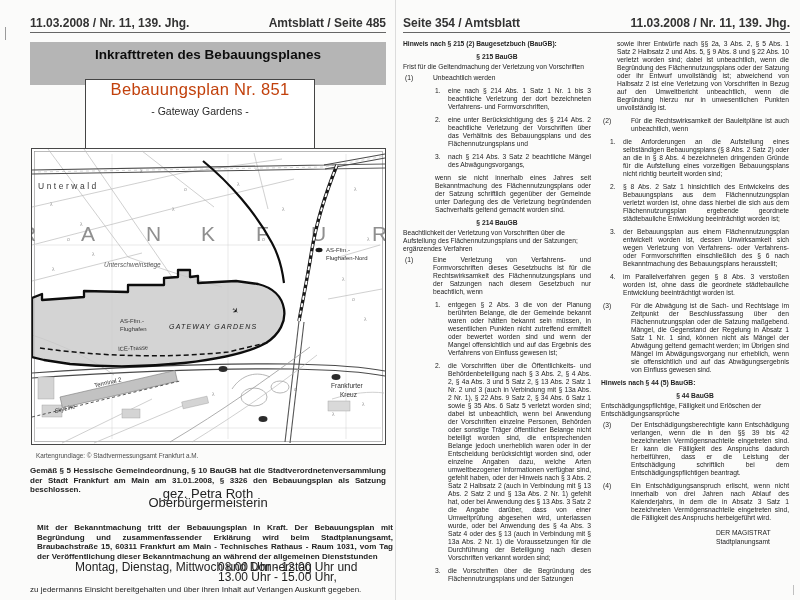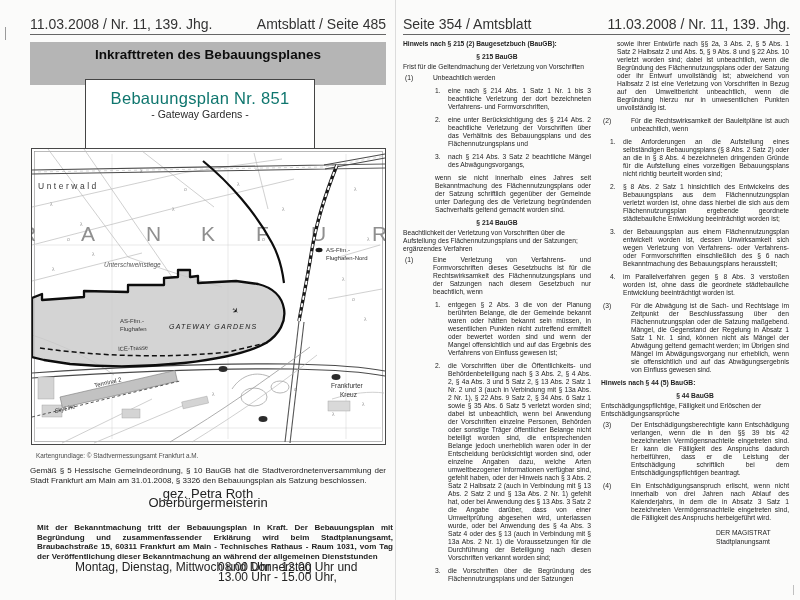--- a/index.html
+++ b/index.html
@@ -1,28 +1,28 @@
 <!DOCTYPE html>
 <html><head>
 <meta charset="utf-8">
 <style>
   html,body{margin:0;padding:0;background:#e8e8e6;}
   #page{position:relative;width:800px;height:600px;background:#fbfbfa;overflow:hidden;
         font-family:"Liberation Sans",sans-serif;color:#232323;}
   .abs{position:absolute;}
-  .hdr{display:flex;justify-content:space-between;font-size:14px;color:#333;
-       border-bottom:1px solid #666;padding-bottom:2px;}
+  .hdr{display:flex;justify-content:space-between;font-size:12px;color:#333;
+       border-bottom:1px solid #666;padding-bottom:2px;font-weight:bold;}
   .divider{position:absolute;left:395px;top:0;width:1px;height:600px;background:#dcdcdc;}
   .cropmark{position:absolute;background:#9a9a9a;}
   
   .banner{background:#b5b5b5;text-align:center;font-weight:bold;font-size:13.5px;
           line-height:25px;color:#0e0e0e;}
   .titlebox{border:1.2px solid #444;border-bottom:none;background:#fff;text-align:center;}
-  .maptitle{font-size:16.5px;margin-top:9px;color:#0f766e;letter-spacing:.3px;}
-  .mapsub{font-size:10.5px;color:#2a2a2a;}
+  .maptitle{font-size:16.5px;color:#c2410c;letter-spacing:.3px;}
+  .mapsub{font-size:10.5px;margin-top:6px;color:#2a2a2a;}
   .mapframe{border:1.4px solid #474747;background:#fff;}
   .caption{font-size:6.4px;color:#4a4a4a;}
   .body8{font-size:8px;line-height:9.6px;text-align:justify;}
   .sigright{font-size:13px;line-height:9.4px;text-align:center;}
   .schrow{position:relative;padding-left:45px;font-size:12px;line-height:9.6px;}
   .schrow .hrs{position:absolute;left:188px;}
   
   .col{font-size:6.7px;line-height:8px;}
   .blk{margin-bottom:5px;}
   .hleft{font-weight:bold;margin-bottom:5px;}
@@ -188,34 +188,35 @@
       <g fill="#2b2b2b">
         <ellipse cx="191" cy="220" rx="4.5" ry="3"></ellipse>
         <ellipse cx="304" cy="228" rx="4.5" ry="3"></ellipse>
         <ellipse cx="231" cy="270" rx="4.5" ry="3"></ellipse>
       </g>
     </svg>
   </div>
 
   <div class="abs caption" style="left:36px;top:452px;">Kartengrundlage: © Stadtvermessungsamt Frankfurt a.M.</div>
 
-  <div class="abs body8" style="left:30px;top:466px;width:356px;">Gemäß § 5 Hessische Gemeindeordnung, § 10 BauGB hat die Stadtverordnetenversammlung der Stadt Frankfurt am Main am 31.01.2008, § 3326 den Bebauungsplan als Satzung beschlossen.</div>
+  <div class="abs body8" style="left:30px;top:466px;width:356px;font-weight:bold;">Gemäß § 5 Hessische Gemeindeordnung, § 10 BauGB hat die Stadtverordnetenversammlung der Stadt Frankfurt am Main am 31.01.2008, § 3326 den Bebauungsplan als Satzung beschlossen.</div>
 
   <div class="abs sigright" style="left:30px;top:489px;width:356px;">
     <div>gez. Petra Roth</div>
     <div>Oberbürgermeisterin</div>
   </div>
 
 
   <div class="abs body8" style="left:37px;top:523px;width:356px;font-weight:bold;">Mit der Bekanntmachung tritt der Bebauungsplan in Kraft. Der Bebauungsplan mit Begründung und zusammenfassender Erklärung wird beim Stadtplanungsamt, Braubachstraße 15, 60311 Frankfurt am Main - Technisches Rathaus - Raum 1031, vom Tag der Veröffentlichung dieser Bekanntmachung an während der allgemeinen Dienststunden</div>
 
   <div class="abs" id="schedule" style="left:30px;top:563px;width:356px;">
       <div class="schrow"><span>Montag, Dienstag, Mittwoch und Donnerstag</span><span class="hrs">08.00 Uhr - 12.00 Uhr und 13.00 Uhr - 15.00 Uhr,</span></div>
     </div>
 
+  <div class="abs body8" style="left:30px;top:585px;width:356px;">zu jedermanns Einsicht bereitgehalten und über ihren Inhalt auf Verlangen Auskunft gegeben.</div>
 
   <div class="abs hdr" style="left:403px;top:16px;width:387px;align-items:flex-end;">
     <span>Seite 354 / Amtsblatt</span>
     <span>11.03.2008 / Nr. 11, 139. Jhg.</span>
   </div>
 
   <div class="abs col" id="col1" style="left:403px;top:40px;width:188px;">
       <div class="blk hleft">Hinweis nach § 215 (2) Baugesetzbuch (BauGB):</div>
       <div class="blk hcenter">§ 215 BauGB</div>
       <div class="blk plain">Frist für die Geltendmachung der Verletzung von Vorschriften</div>

